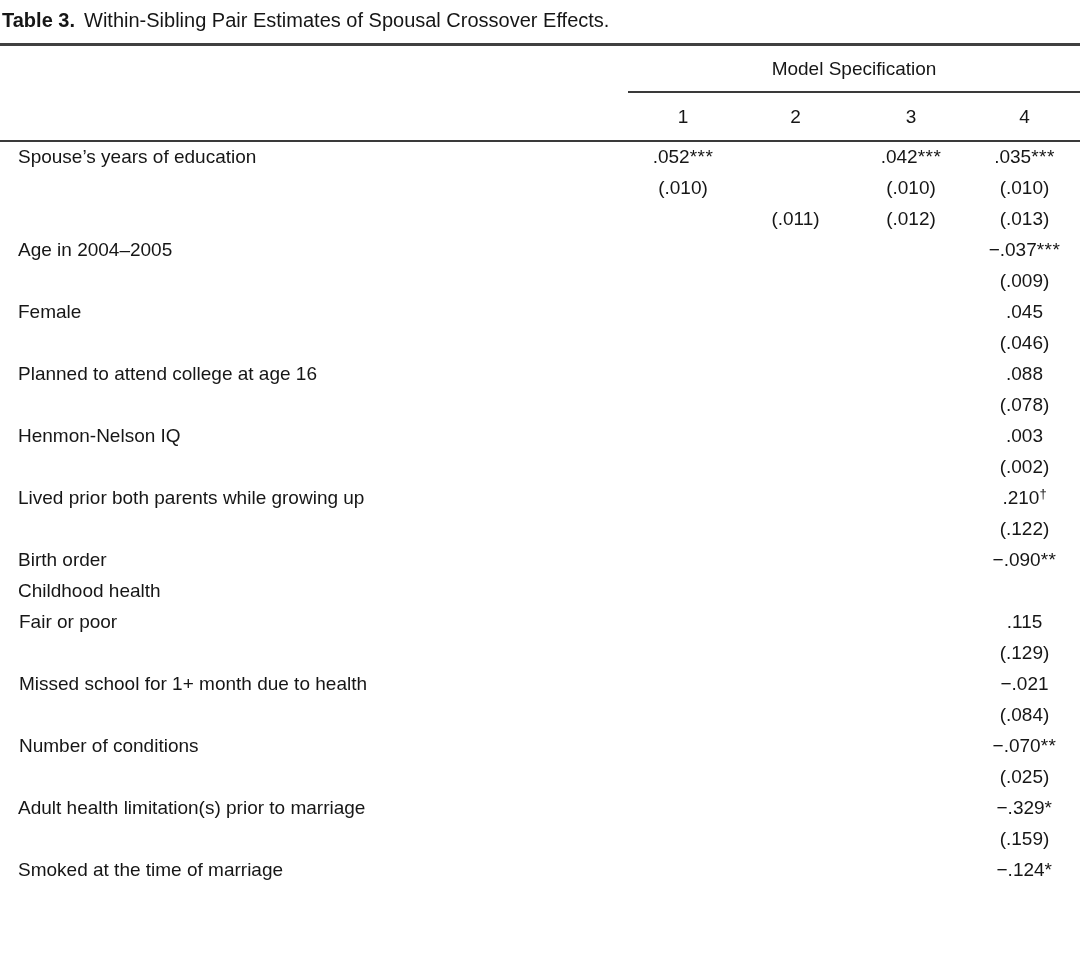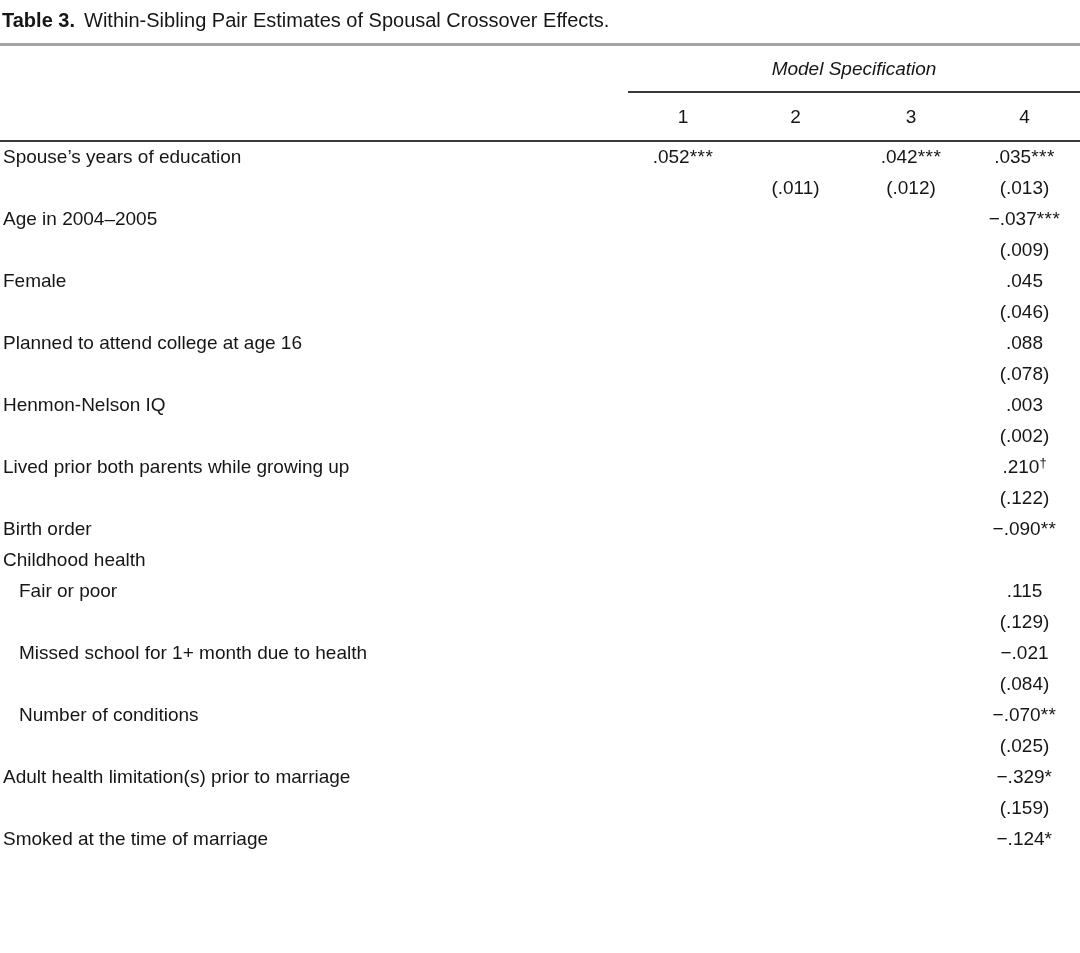--- a/index.html
+++ b/index.html
@@ -36,41 +36,40 @@
     border-collapse: collapse;
     table-layout: fixed;
     width: 1080px;
   }
   table.results td {
     padding: 0;
     font-size: 19px;
     vertical-align: middle;
   }
   tr.span-row td {
-    border-top: 3px solid #a3a3a3;
+    border-top: 3px solid #404040;
     height: 45px;
-    font-style: italic;
   }
   td.span-head {
     text-align: center;
     border-bottom: 2px solid #3a3a3a;
   }
   tr.colhead-row td {
     height: 47px;
     border-bottom: 2px solid #3a3a3a;
   }
   tr.colhead-row td.num {
     text-align: center;
   }
   tbody tr.line {
     height: 31px;
   }
   tbody td.lbl {
     text-align: left;
-    padding-left: 3px;
+    padding-left: 18px;
     white-space: nowrap;
     overflow: hidden;
   }
   tbody td.lbl.ind {
     padding-left: 19px;
   }
   tbody td.num {
     text-align: center;
     white-space: nowrap;
   }
@@ -117,20 +116,27 @@
 
     <tr class="line coef-line">
           <td class="lbl">Spouse’s years of education</td>
           <td class="num"><span>.052</span><span class="mk">***</span></td>
           <td class="num"></td>
           <td class="num"><span>.042</span><span class="mk">***</span></td>
           <td class="num"><span>.035</span><span class="mk">***</span></td>
         </tr>
         <tr class="line se-line">
           <td class="lbl"></td>
+          <td class="num">(.010)</td>
+          <td class="num"></td>
+          <td class="num">(.010)</td>
+          <td class="num">(.010)</td>
+        </tr>
+        <tr class="line se-line">
+          <td class="lbl"></td>
           <td class="num"></td>
           <td class="num">(.011)</td>
           <td class="num">(.012)</td>
           <td class="num">(.013)</td>
         </tr>
         <tr class="line coef-line">
           <td class="lbl">Age in 2004–2005</td>
           <td class="num"></td>
           <td class="num"></td>
           <td class="num"></td>

